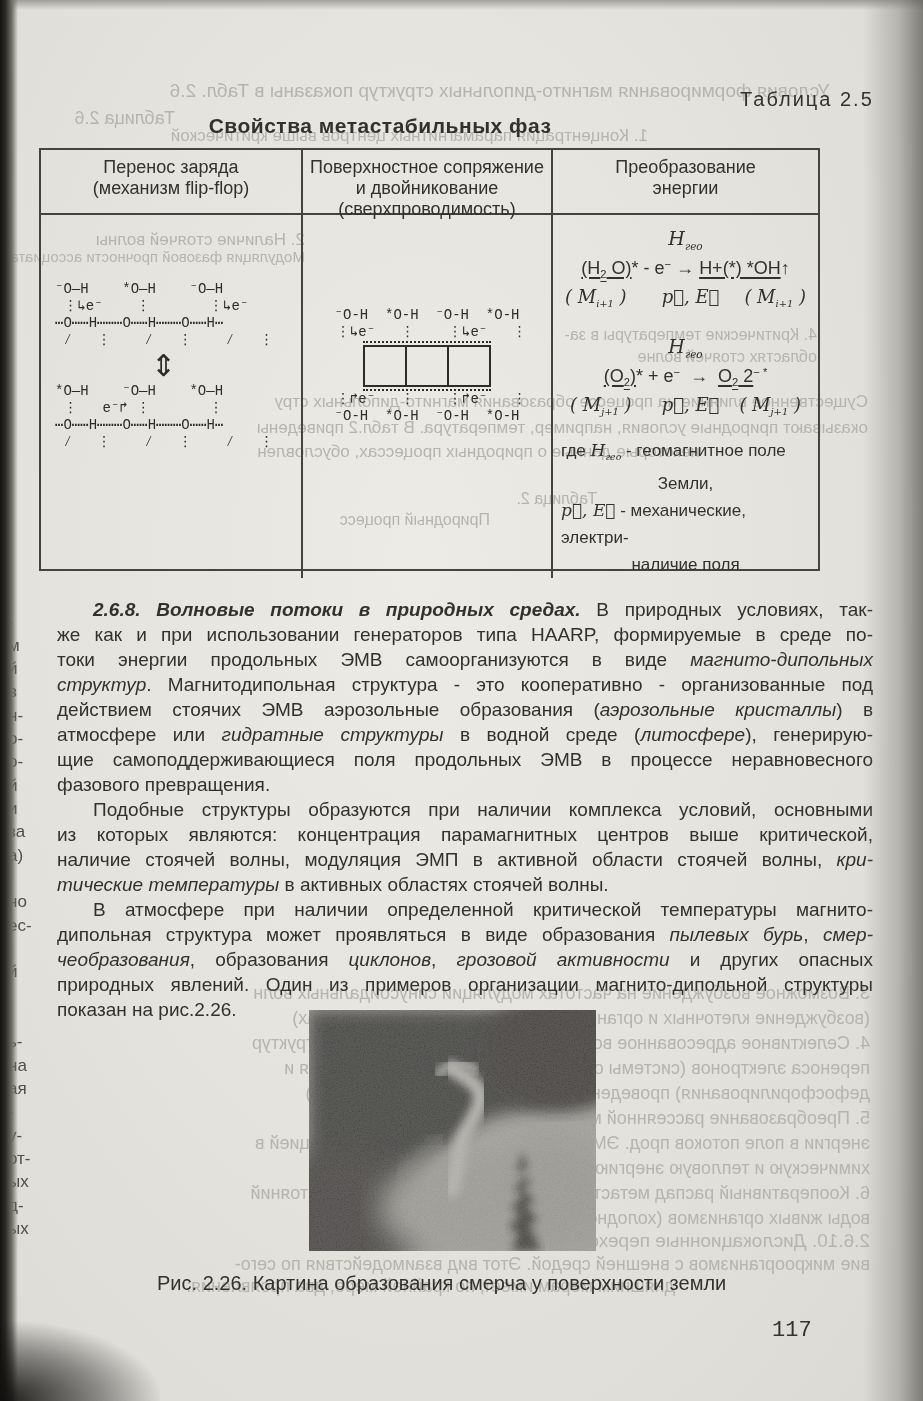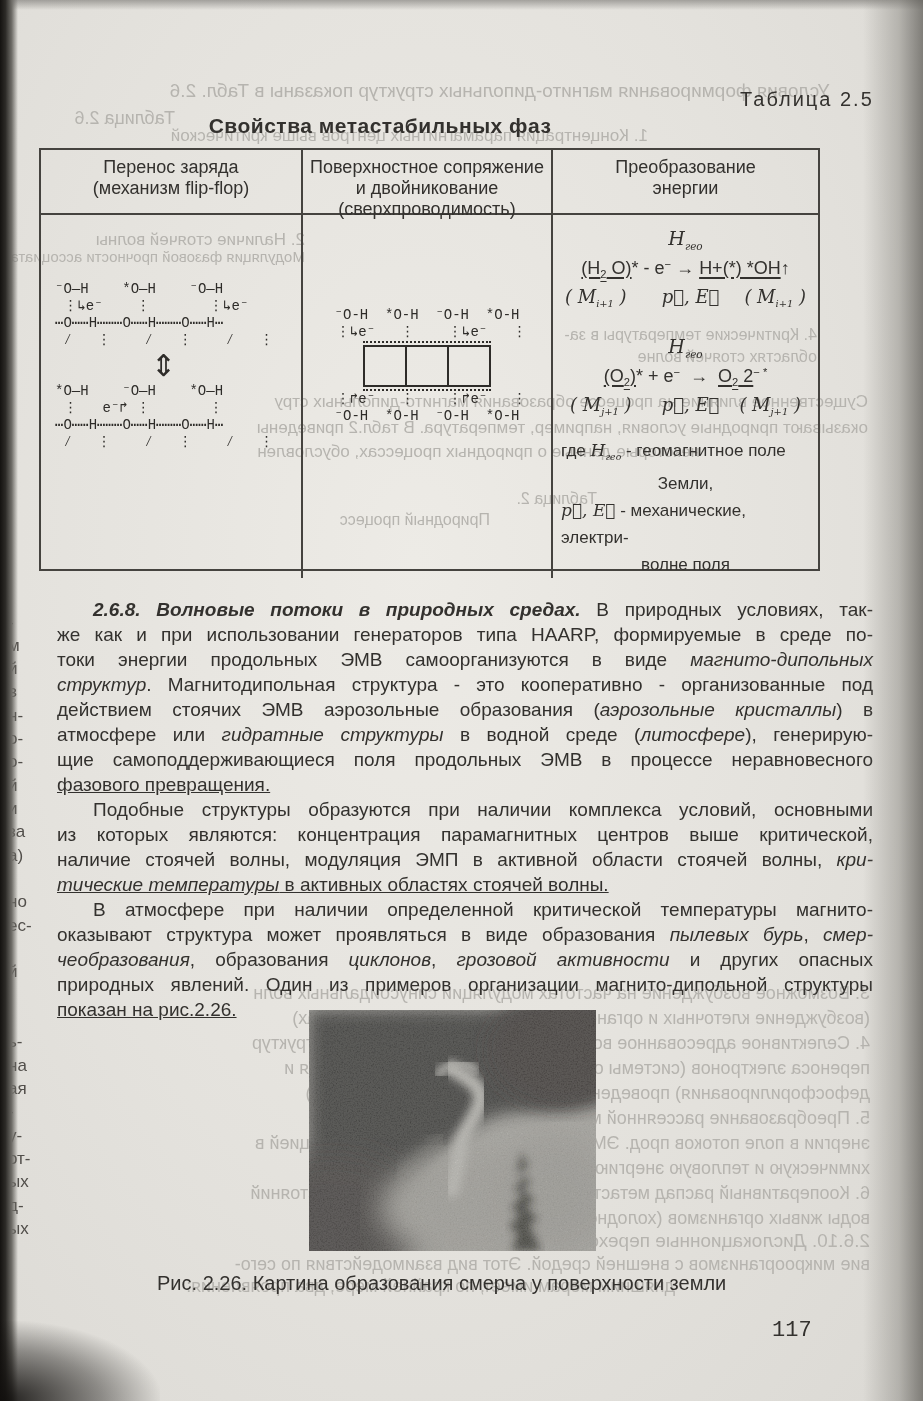--- a/index.html
+++ b/index.html
@@ -53,21 +53,21 @@
   .msub{font-family:"DejaVu Serif",serif;font-style:italic;font-size:.55em;vertical-align:-.45em;}
   .u{text-decoration:underline;text-underline-offset:3px;text-decoration-thickness:1.5px;}
   .sub{font-size:.62em;vertical-align:-.35em;}
   .sup{font-size:.62em;vertical-align:.5em;}
   .u.sub{text-decoration:underline;}
   .i{font-style:italic;}
   .bi{font-weight:bold;font-style:italic;}
 
   .bodytext{position:absolute;left:57px;top:597px;width:816px;font-size:19px;z-index:3;}
   .tline{height:25px;line-height:25px;text-align:justify;text-align-last:justify;white-space:nowrap;}
-  .tline.last{text-align-last:left;text-decoration:underline;}
+  .tline.last{text-align-last:left;}
   .tline.indent{text-indent:36px;}
 
   .photo{position:absolute;left:309px;top:1010px;width:287px;height:241px;z-index:4;}
   .caption{position:absolute;left:157px;top:1272px;font-size:20px;z-index:3;}
   .pagenum{position:absolute;left:772px;top:1318px;font-size:22px;font-family:Liberation Mono, monospace;z-index:3;}
 </style>
 </head>
 <body>
 
 <div class="page">
@@ -177,40 +177,40 @@
       <div class="frow hgeo"><span class="mi">H</span><span class="msub">гео</span></div>
       <div class="frow"><span class="u">(H</span><span class="u sub">2</span><span class="u"> O)</span><span>* - e</span><span class="sup">−</span><span> → </span><span class="u">H+(*) *OH</span><span>↑</span></div>
       <div class="frow"><span class="mi">( M</span><span class="msub">i+1</span><span class="mi"> )</span><span>       </span><span class="mi">p⃗, E⃗</span><span>     </span><span class="mi">( M</span><span class="msub">i+1</span><span class="mi"> )</span></div>
       <div class="frow hgeo sp"><span class="mi">H</span><span class="msub">гео</span></div>
       <div class="frow"><span class="u">(O</span><span class="u sub">2</span><span class="u">)</span><span>* + e</span><span class="sup">−</span><span>  →  </span><span class="u">O</span><span class="u sub">2</span><span class="u"> 2</span><span class="sup">− *</span></div>
       <div class="frow"><span class="mi">( M</span><span class="msub">j+1</span><span class="mi"> )</span><span>      </span><span class="mi">p⃗, E⃗</span><span>    </span><span class="mi">( M</span><span class="msub">j+1</span><span class="mi"> )</span></div>
       <div class="fnote">
         <div><span>где </span><span class="mi">H</span><span class="msub">гео</span><span> - геомагнитное поле</span></div>
         <div class="ctr"><span>Земли,</span></div>
         <div><span class="mi">p⃗, E⃗</span><span> - механические, электри-</span></div>
-        <div class="ctr"><span>волне поля</span></div>
+        <div class="ctr"><span>наличие поля</span></div>
       </div>
     </div>
   </div>
 
   <div class="bodytext">
       <div class="tline indent"><span class="bi">2.6.8. Волновые потоки в природных средах.</span><span> В природных условиях, так-</span></div>
       <div class="tline"><span>же как и при использовании генераторов типа HAARP, формируемые в среде по-</span></div>
       <div class="tline"><span>токи энергии продольных ЭМВ самоорганизуются в виде </span><span class="i">магнито-дипольных</span></div>
       <div class="tline"><span class="i">структур</span><span>. Магнитодипольная структура - это кооперативно - организованные под</span></div>
       <div class="tline"><span>действием стоячих ЭМВ аэрозольные образования (</span><span class="i">аэрозольные кристаллы</span><span>) в</span></div>
       <div class="tline"><span>атмосфере или </span><span class="i">гидратные структуры</span><span> в водной среде (</span><span class="i">литосфере</span><span>), генерирую-</span></div>
       <div class="tline"><span>щие самоподдерживающиеся поля продольных ЭМВ в процессе неравновесного</span></div>
       <div class="tline last"><span>фазового превращения.</span></div>
       <div class="tline indent"><span>Подобные структуры образуются при наличии комплекса условий, основными</span></div>
       <div class="tline"><span>из которых являются: концентрация парамагнитных центров выше критической,</span></div>
       <div class="tline"><span>наличие стоячей волны, модуляция ЭМП в активной области стоячей волны, </span><span class="i">кри-</span></div>
       <div class="tline last"><span class="i">тические температуры</span><span> в активных областях стоячей волны.</span></div>
       <div class="tline indent"><span>В атмосфере при наличии определенной критической температуры магнито-</span></div>
-      <div class="tline"><span>оказывают структура может проявляться в виде образования </span><span class="i">пылевых бурь</span><span>, </span><span class="i">смер-</span></div>
+      <div class="tline"><span>дипольная структура может проявляться в виде образования </span><span class="i">пылевых бурь</span><span>, </span><span class="i">смер-</span></div>
       <div class="tline"><span class="i">чеобразования</span><span>, образования </span><span class="i">циклонов</span><span>, </span><span class="i">грозовой активности</span><span> и других опасных</span></div>
       <div class="tline"><span>природных явлений. Один из примеров организации магнито-дипольной структуры</span></div>
       <div class="tline last"><span>показан на рис.2.26.</span></div>
     </div>
 
   <svg class="photo" viewBox="0 0 287 241" xmlns="http://www.w3.org/2000/svg">
     <defs>
       <filter id="b4">
           <feGaussianBlur stdDeviation="4"></feGaussianBlur>
         </filter>

